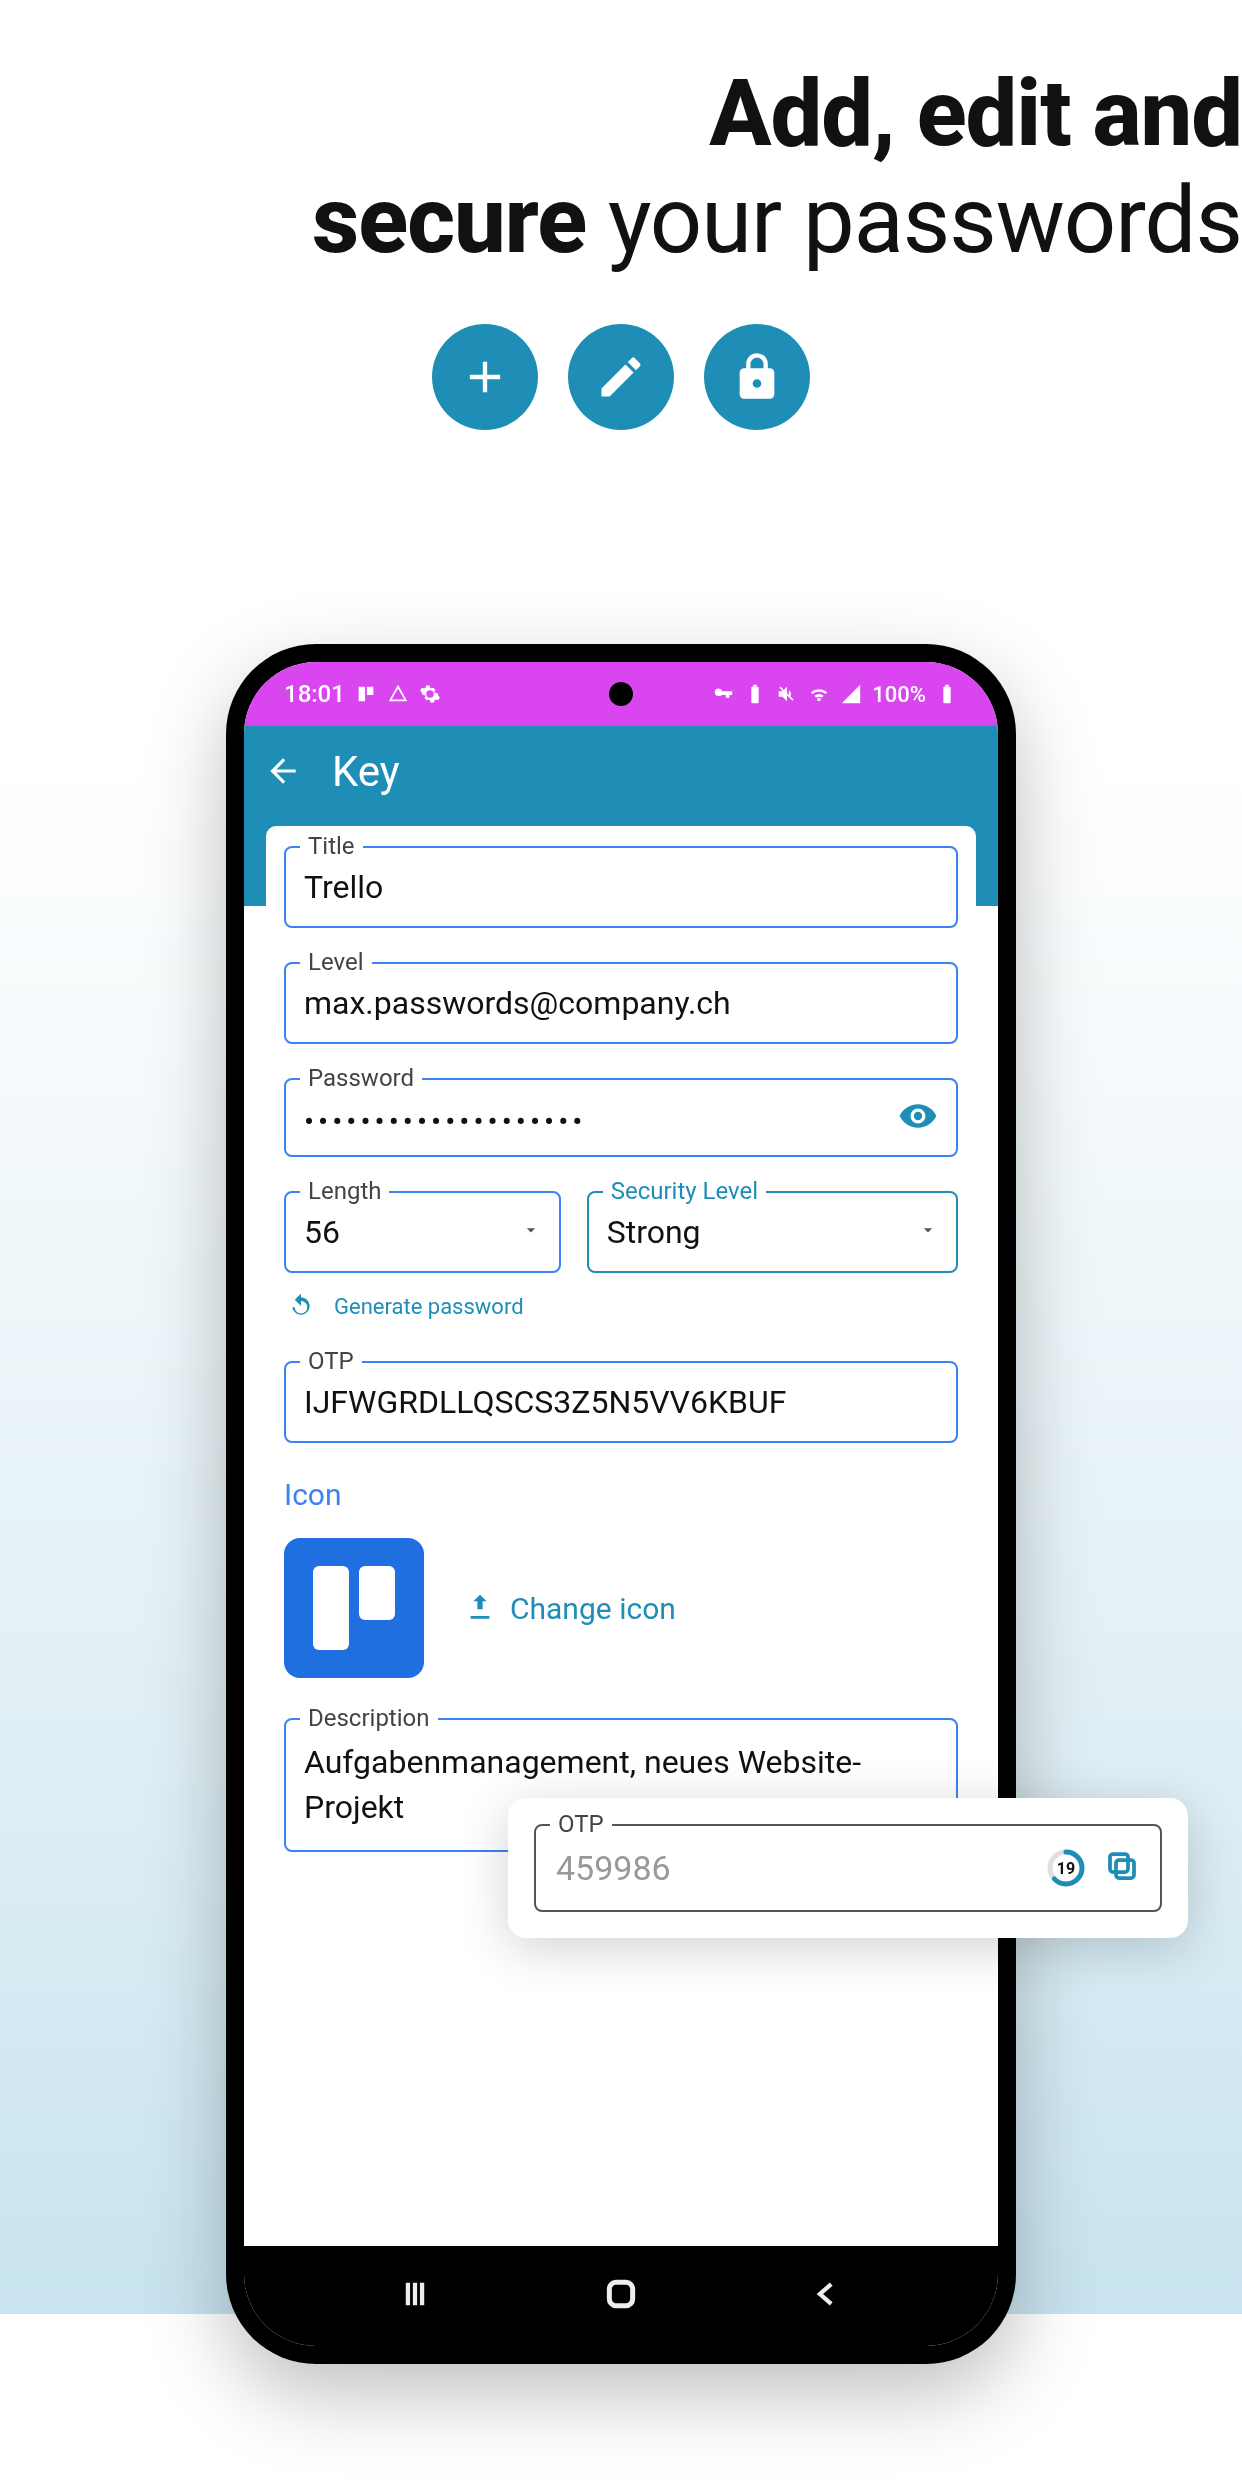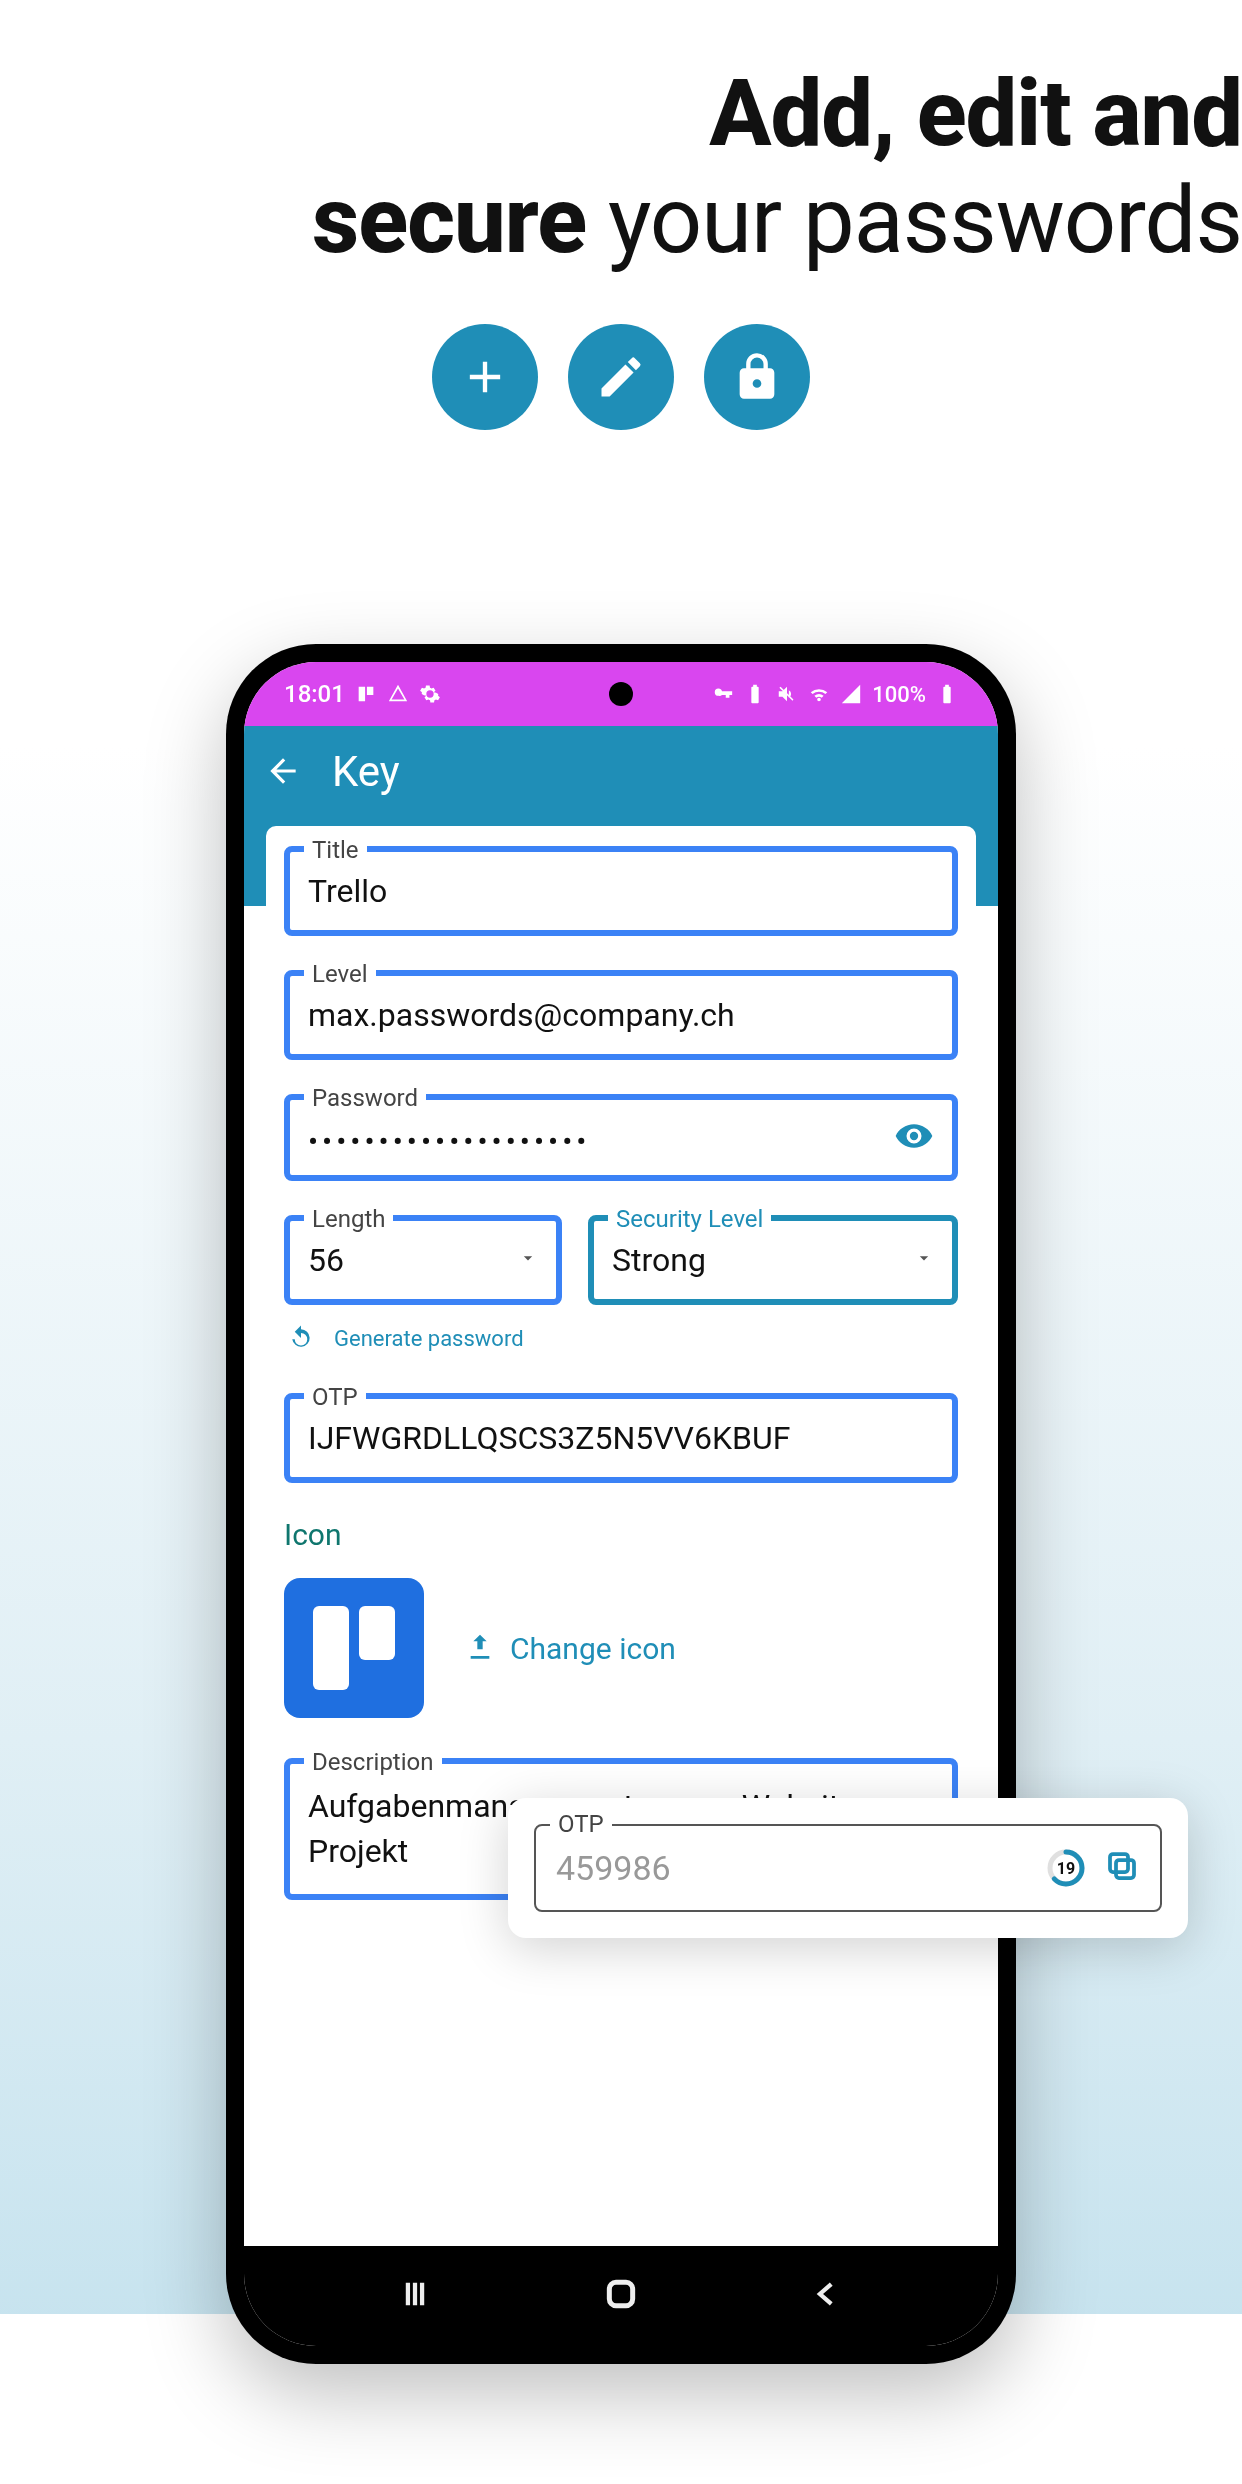--- a/index.html
+++ b/index.html
@@ -94,21 +94,21 @@
     background: #fff;
     border-radius: 10px;
     margin-top: -80px;
     padding: 20px 18px 10px 18px;
     position: relative;
   }
 
   
   .field {
     position: relative;
-    border: 6px solid #3b82f6;
+    border: 2px solid #3b82f6;
     border-radius: 8px;
     margin-bottom: 34px;
     padding: 20px 18px;
   }
   .field-label {
     position: absolute;
     top: -16px; left: 14px;
     background: #fff;
     padding: 0 8px;
     font-size: 24px;
@@ -137,21 +137,21 @@
 
   .gen-pw {
     display: flex; align-items: center; gap: 18px;
     color: #1f8eb7;
     font-size: 22px;
     margin: 8px 0 40px 2px;
   }
   .gen-pw svg { width: 30px; height: 30px; fill: #1f8eb7; }
 
   .icon-section-label {
-    font-size: 30px; color: #0f766e; margin-bottom: 26px; margin-top: 14px;
+    font-size: 30px; color: #3b82f6; margin-bottom: 26px; margin-top: 14px;
   }
   .icon-row { display: flex; align-items: center; gap: 40px; margin-bottom: 40px;}
   .app-icon {
     width: 140px; height: 140px;
     background: #1f6fe0;
     border-radius: 16px;
     display: flex; align-items: center; justify-content: center;
     gap: 10px;
   }
   .app-icon .bar { background: #fff; border-radius: 6px; }

